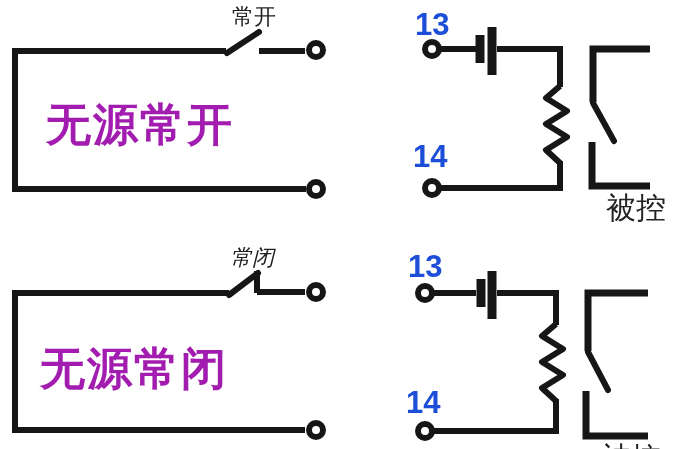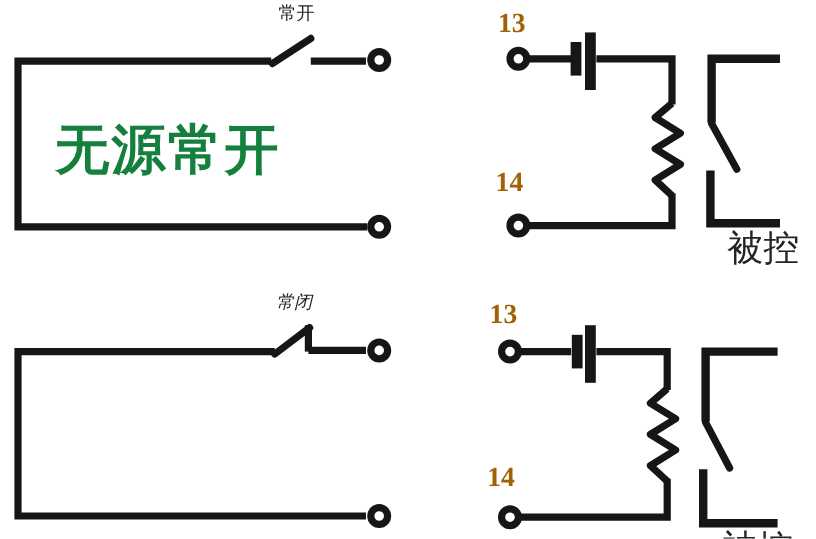--- a/index.html
+++ b/index.html
@@ -5,23 +5,23 @@
   html,body{margin:0;padding:0;background:#ffffff;}
   .stage{
     position:relative;
     width:680px;height:449px;
     background:#ffffff;
     font-family:"Liberation Sans","DejaVu Sans",sans-serif;
     overflow:hidden;
   }
   .stage svg{position:absolute;left:0;top:0;}
   .lbl{position:absolute;color:#1c1c1c;white-space:pre;}
-  .title{font-size:45px;font-weight:600;letter-spacing:2px;color:#15803d;}
-  .sw-label{font-size:15px;font-weight:500;color:#222;}
-  .term{font-size:23px;font-weight:600;color:#a16207;font-family:Liberation Serif, serif;}
+  .title{font-size:45px;font-weight:600;letter-spacing:2px;color:#a21caf;}
+  .sw-label{font-size:22px;font-weight:500;color:#222;}
+  .term{font-size:31px;font-weight:600;color:#1d4ed8;}
   .device{font-size:30px;font-weight:500;color:#242424;line-height:47px;}
 </style>
 </head>
 <body>
 
 <div class="stage">
 
   <svg width="680" height="449" viewBox="0 0 680 449" fill="none" stroke="#161616" stroke-width="6">
 
     <g>
@@ -75,20 +75,21 @@
   <div class="lbl sw-label" style="left:232px;top:2px;">常开</div>
 
   <div class="lbl term" style="left:415px;top:7px;">13</div>
 
   <div class="lbl term" style="left:413px;top:139px;">14</div>
 
   <div class="lbl device" style="left:606px;top:90px;">
     <div>被控</div>
   </div>
 
+  <div class="lbl title" style="left:40px;top:339px;">无源常闭</div>
 
   <div class="lbl sw-label" style="left:230px;top:243px;font-style:italic;">常闭</div>
 
   <div class="lbl term" style="left:408px;top:249px;">13</div>
 
   <div class="lbl term" style="left:406px;top:385px;">14</div>
 
   <div class="lbl device" style="left:601px;top:338px;line-height:48px;">
     <div>被控</div>
     

